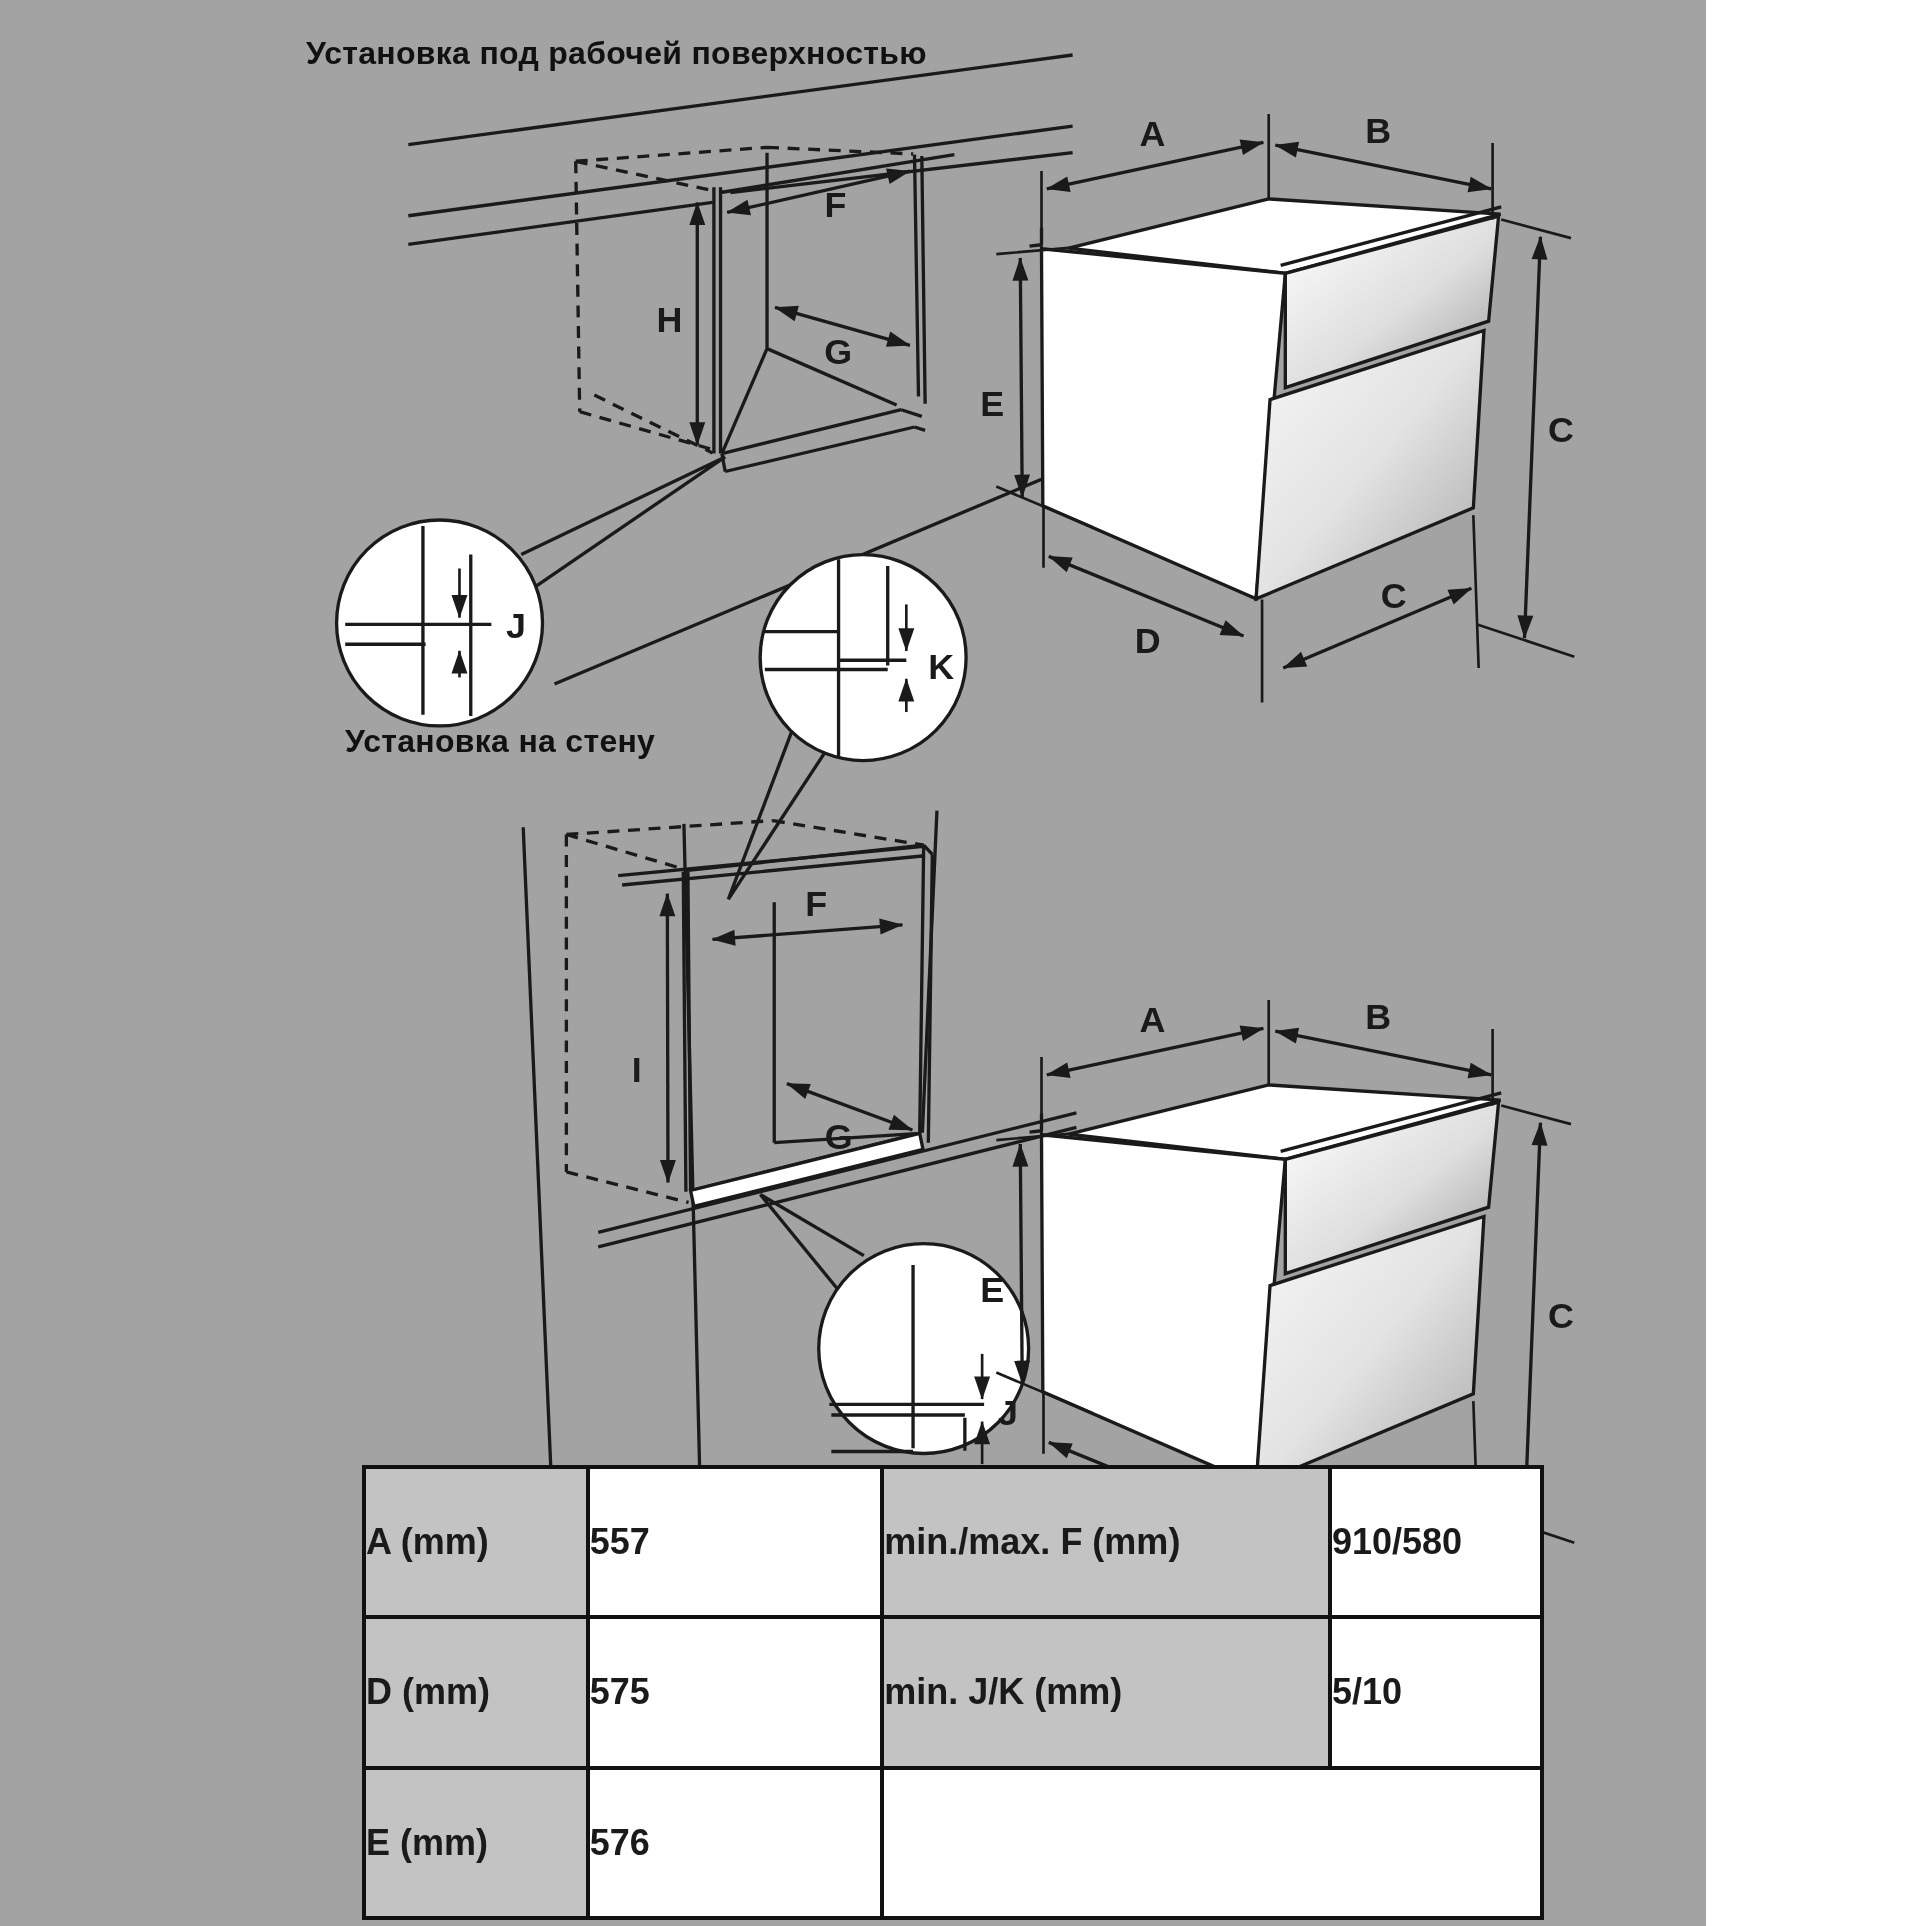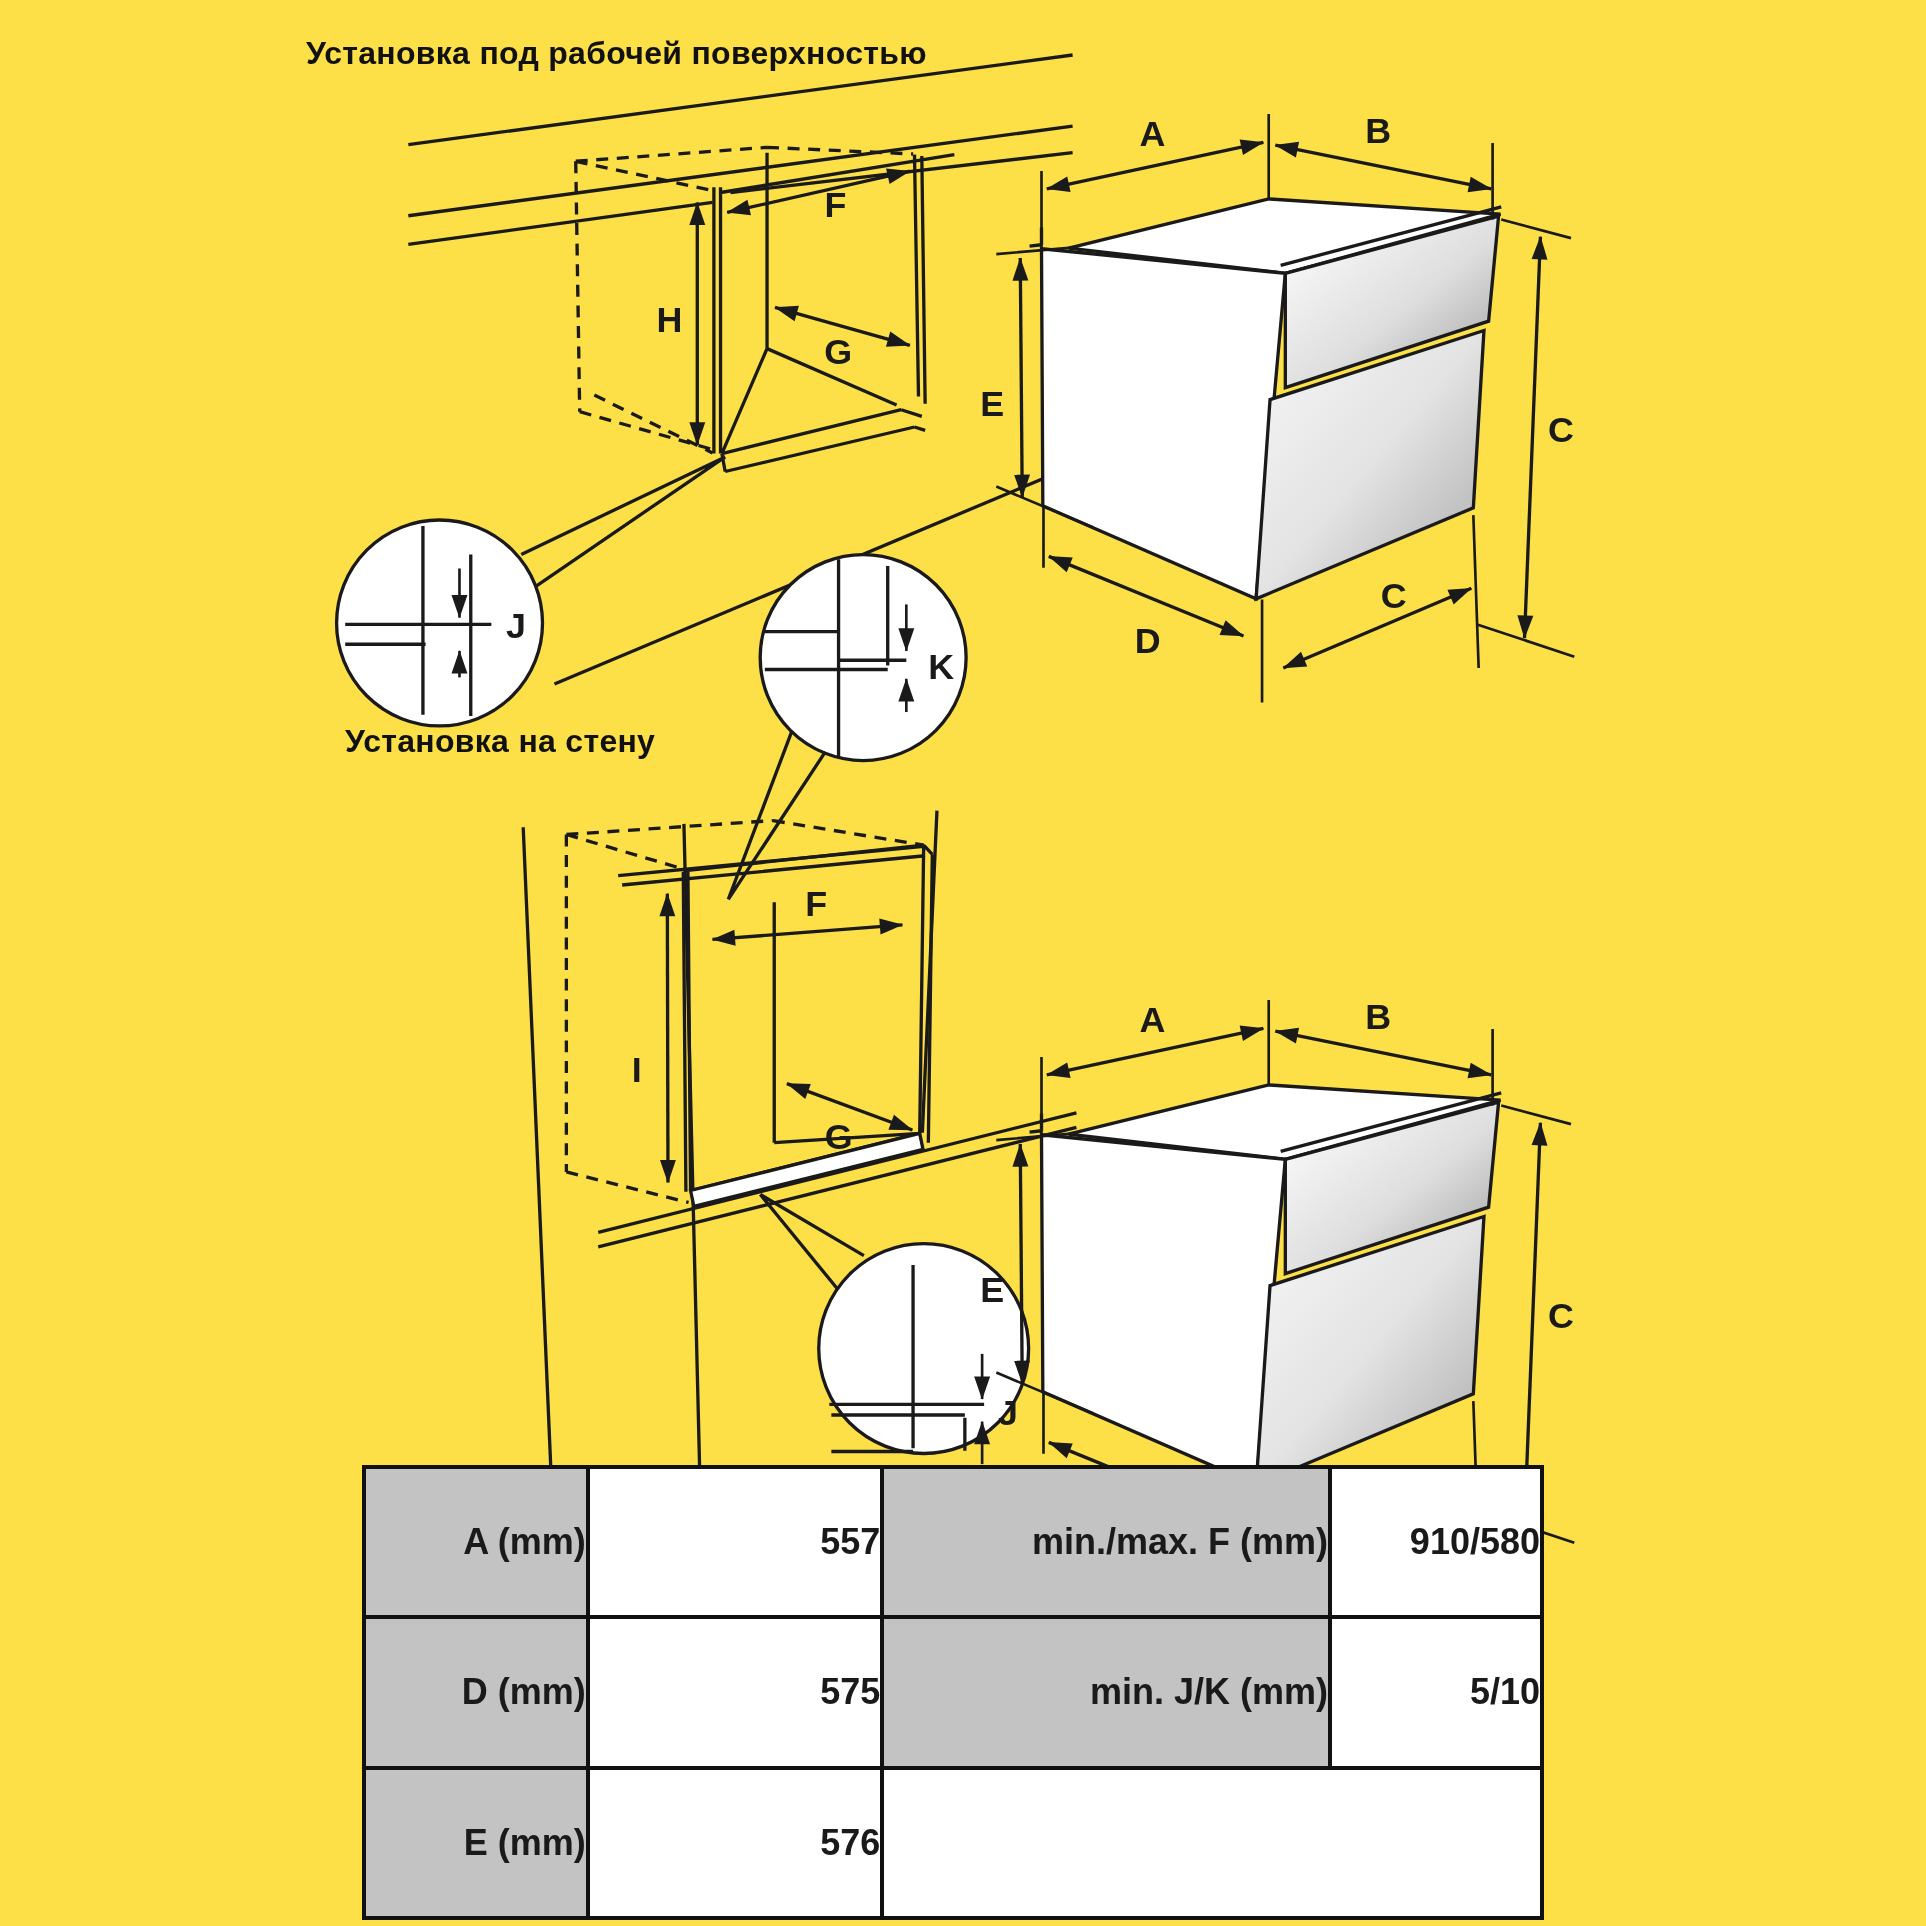--- a/index.html
+++ b/index.html
@@ -1,24 +1,24 @@
 <!DOCTYPE html>
 <html style="font-size:10.6px"><head>
 <meta charset="utf-8">
 <style>
   html,body{margin:0;padding:0;background:#ffffff;}
-  #page{position:relative;width:1926px;height:1926px;background:#fde047;overflow:hidden;
+  #page{position:relative;width:1706px;height:1926px;background:#a3a3a3;overflow:hidden;
         font-family:"Liberation Sans",sans-serif;color:#1a1a1a;}
   .title{position:absolute;font-weight:bold;font-size:32px;color:#111;white-space:nowrap;letter-spacing:0.3px;}
   .dsvg{position:absolute;}
   svg text{font-family:"Liberation Sans",sans-serif;font-weight:bold;font-size:54px;fill:#1a1a1a;}
   
   #dims{position:absolute;left:362px;top:1465px;width:1182px;height:455px;
         border-collapse:collapse;table-layout:fixed;}
-  #dims td{border:4.6px solid #111;text-align:right;vertical-align:middle;
+  #dims td{border:4.6px solid #111;text-align:left;vertical-align:middle;
            font-size:36px;height:91px;padding:0;}
   #dims td.hd{background:#c3c3c3;font-weight:bold;}
   #dims td.val{background:#ffffff;font-weight:bold;}
   .c1{width:19%;} .c2{width:25%;} .c3{width:38%;} .c4{width:18%;}
 </style>
 </head>
 <body>
 
 <div id="page">
 

